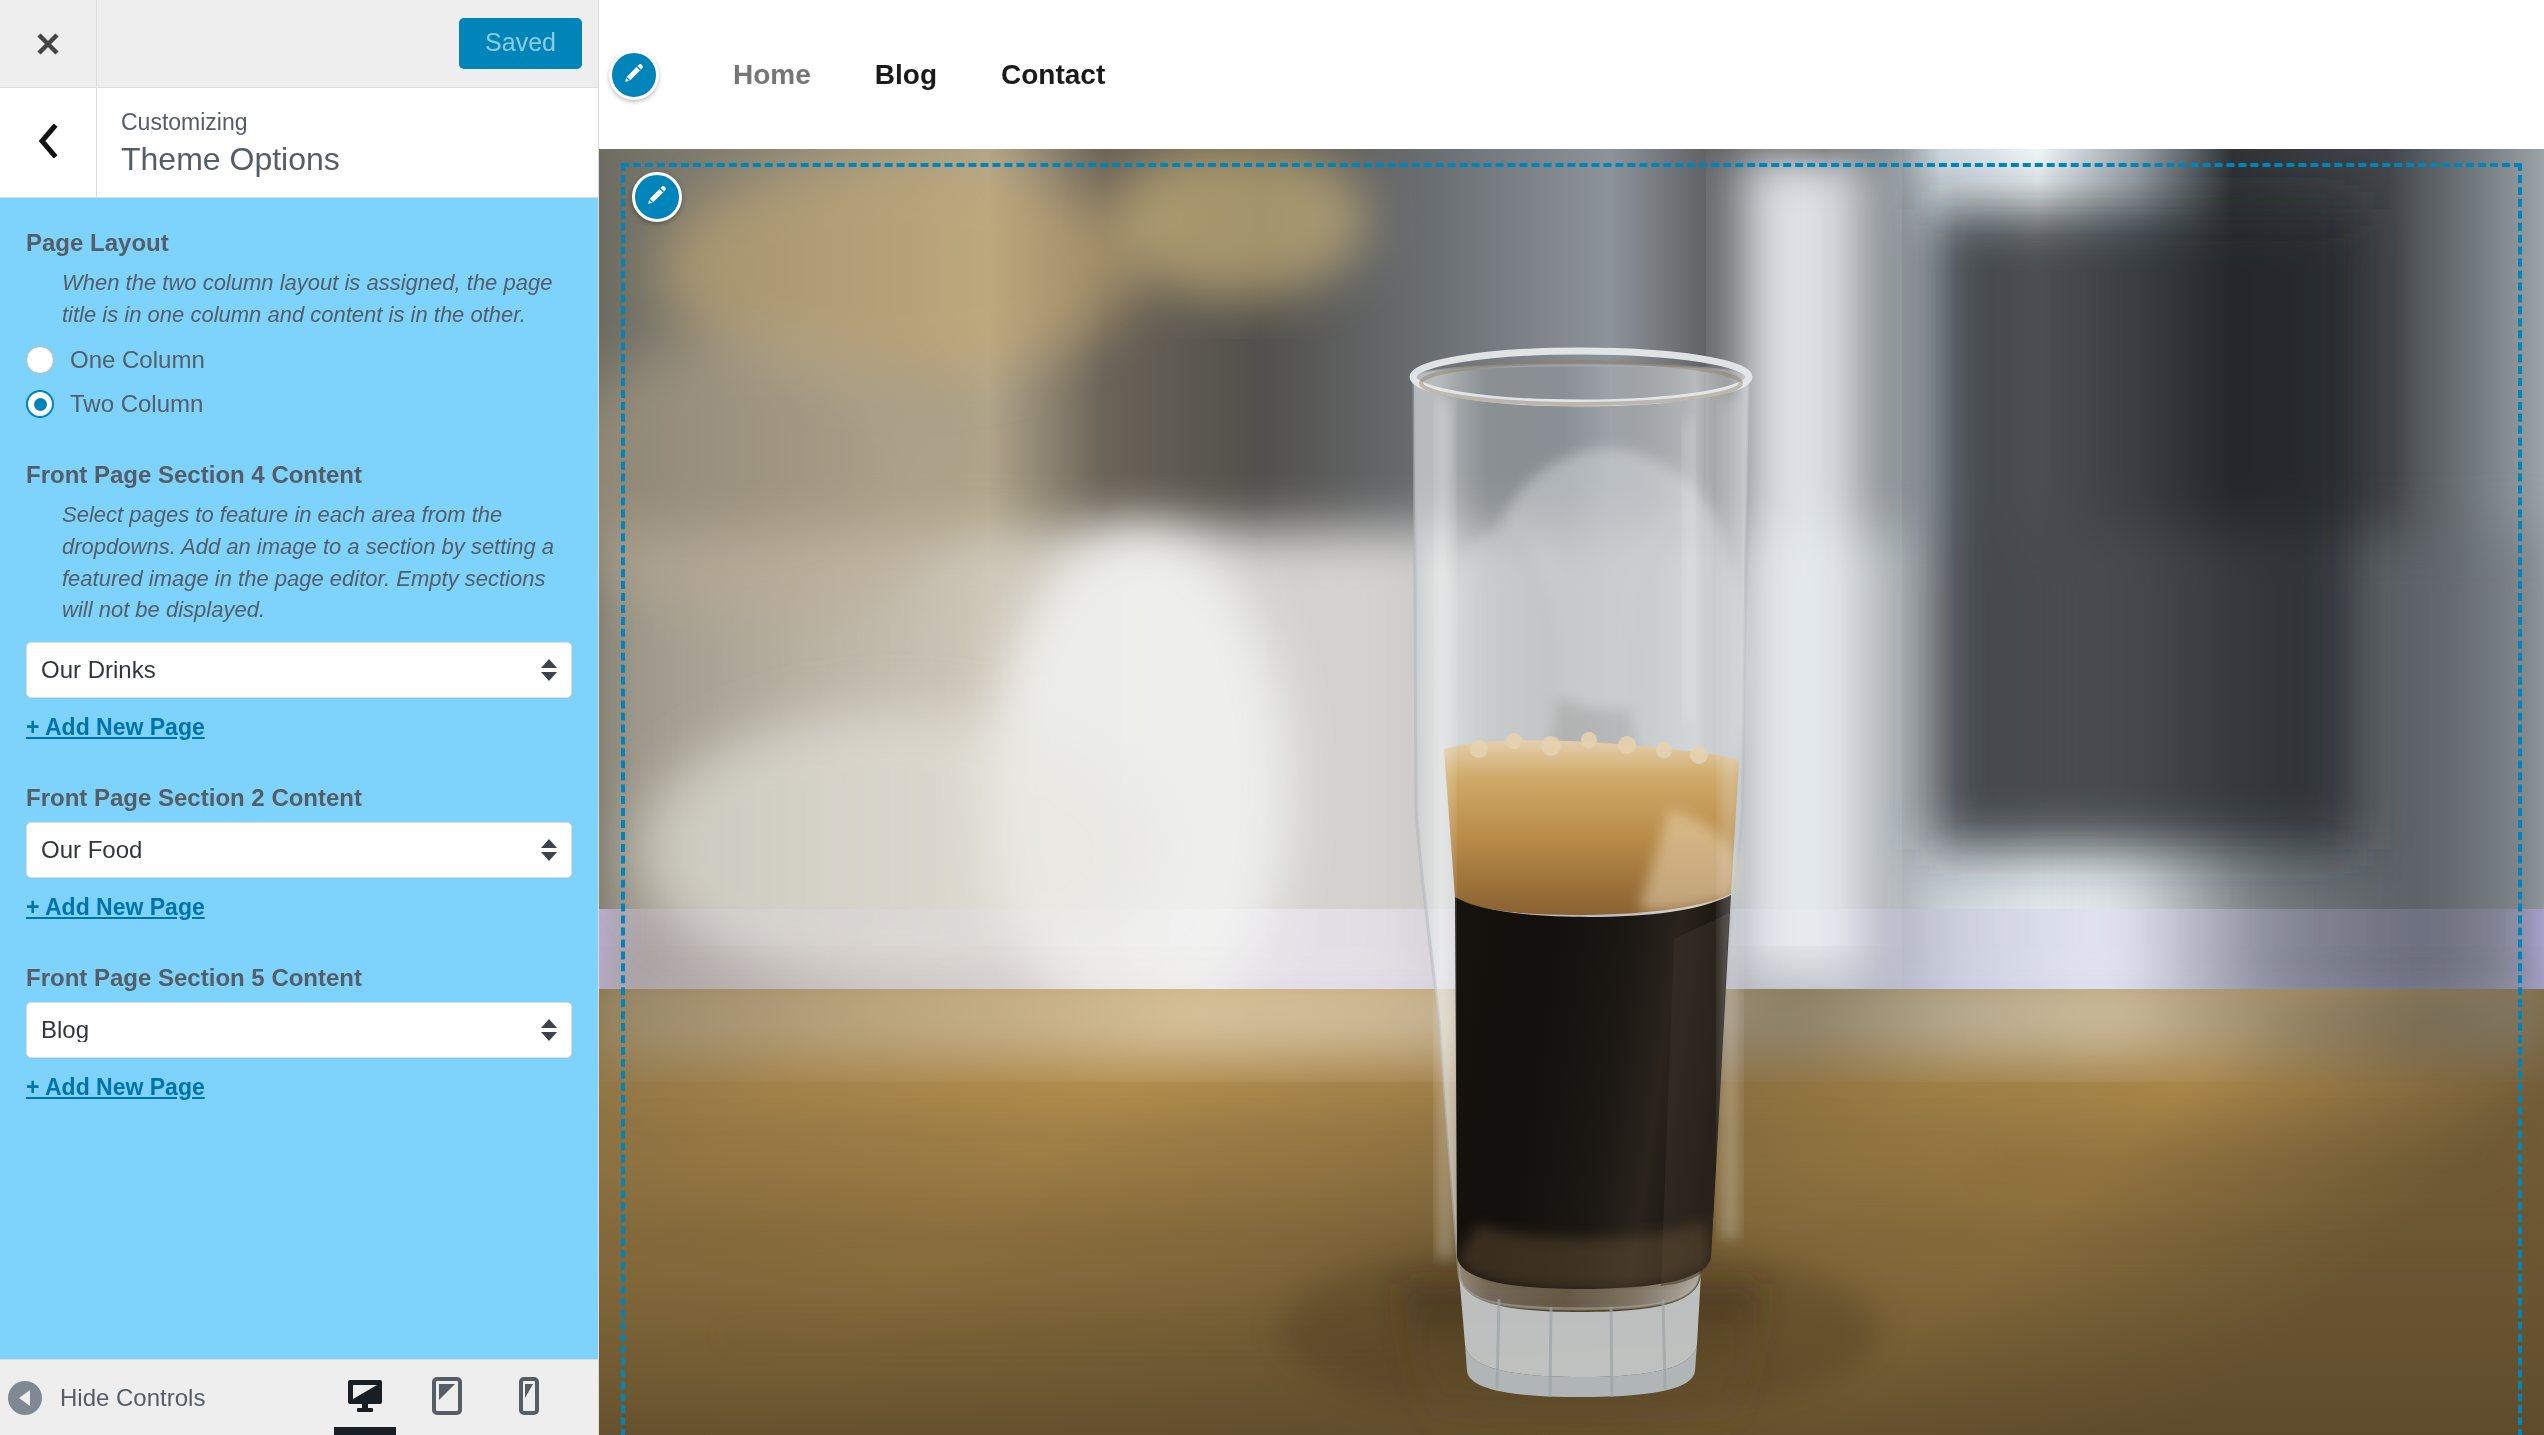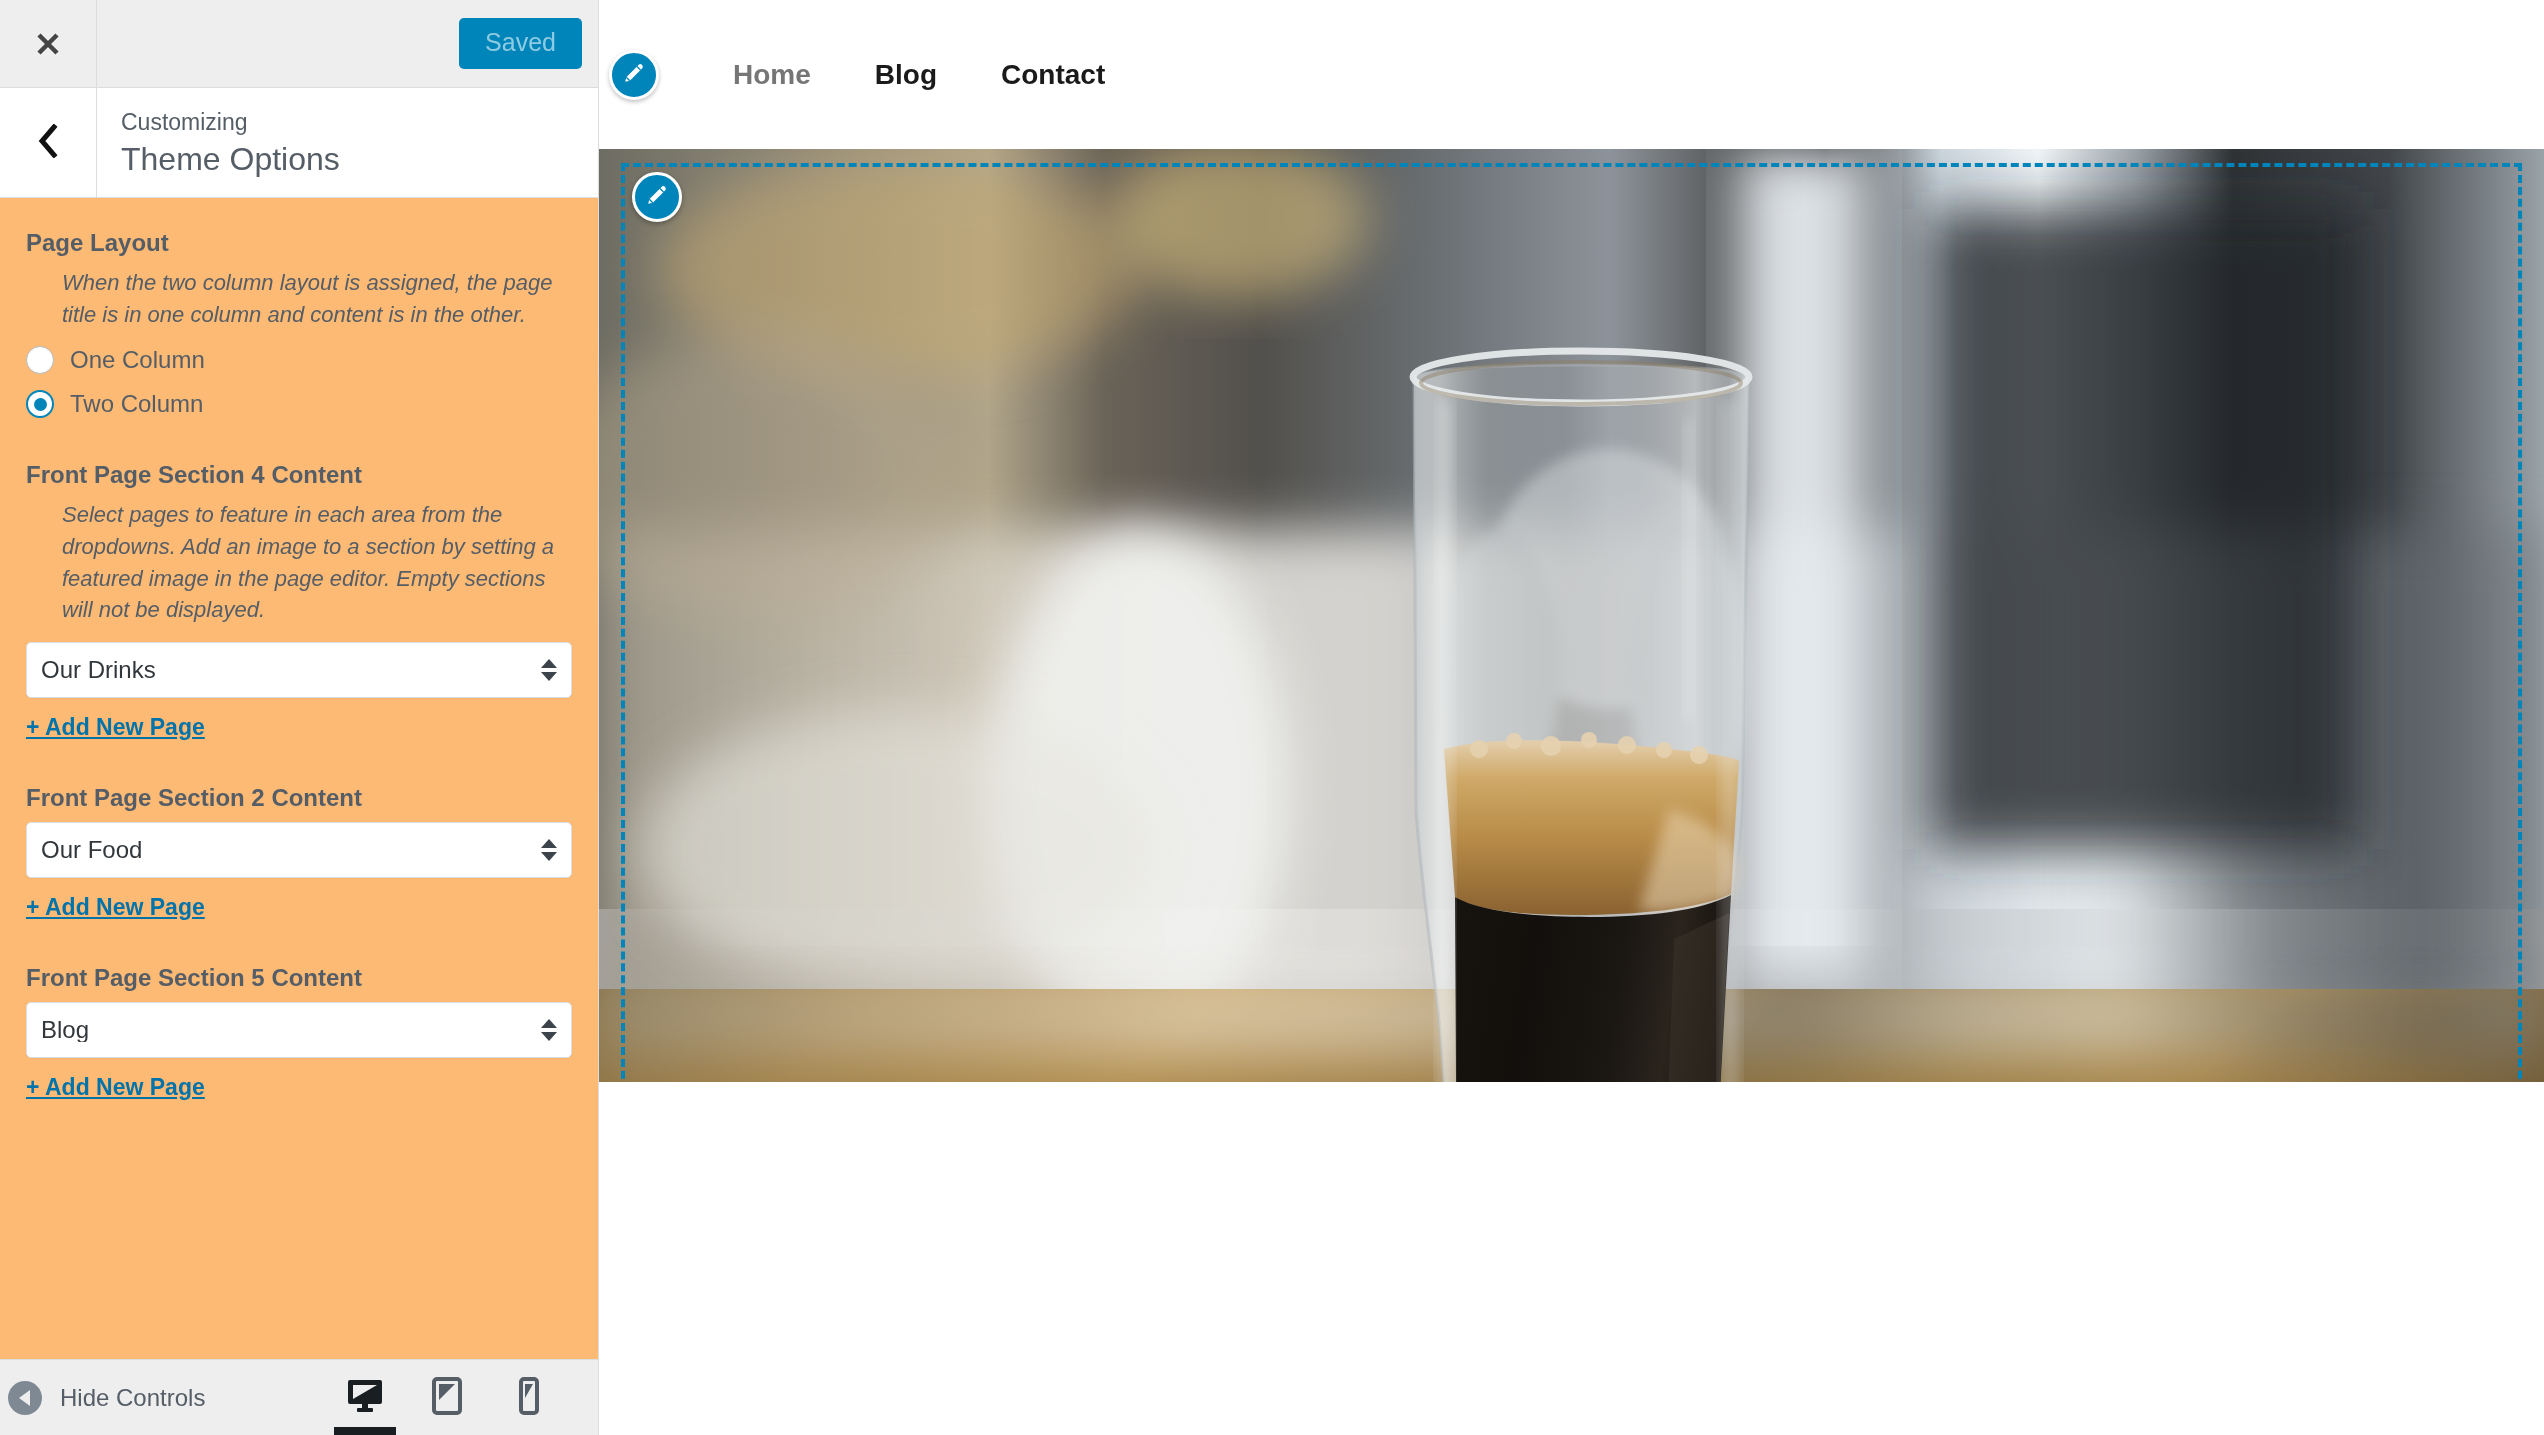--- a/index.html
+++ b/index.html
@@ -108,21 +108,21 @@
     font-size: 32px;
     color: #555d66;
     font-weight: 400;
     line-height: 1.2;
   }
 
   
   .sb-body {
     flex: 1;
     overflow: hidden;
-    background: #fdba74;
+    background: #7dd3fc;
     padding: 30px 26px 0 26px;
   }
 
   .ctrl { margin-bottom: 0; }
 
   .ctrl-title {
     font-size: 24px;
     font-weight: bold;
     color: #555d66;
     margin-bottom: 9px;
@@ -293,22 +293,22 @@
     left: 10px; right: 10px;
     bottom: 0;
     height: 8px;
     background: #191e23;
   }
 
   
   #preview {
     position: relative;
     flex: 1;
-    height: 1082px;
-    background: #a3a3a3;
+    height: 1435px;
+    background: #c4b5fd;
     overflow: hidden;
   }
 
   .site-nav {
     position: relative;
     height: 149px;
     background: #fff;
     display: flex;
     align-items: center;
     padding-left: 10px;

